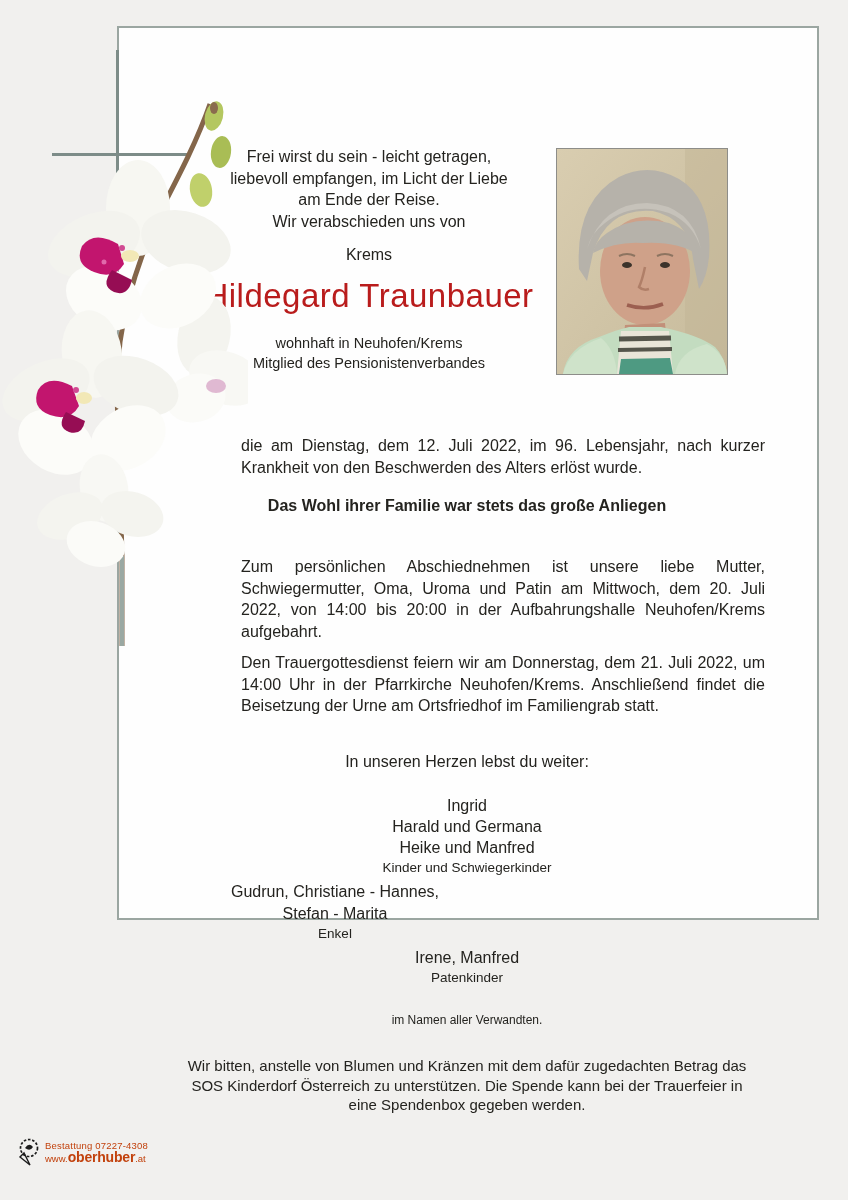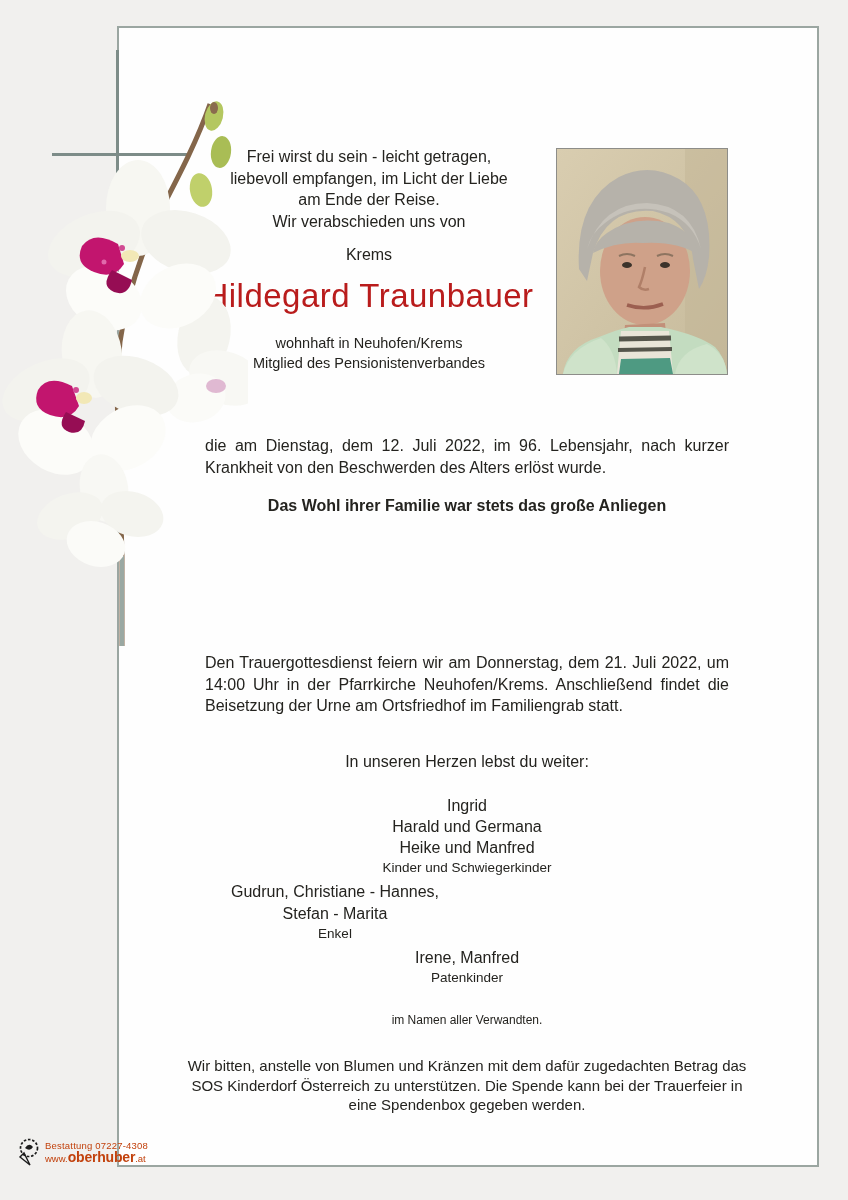--- a/index.html
+++ b/index.html
@@ -1,27 +1,27 @@
 <!DOCTYPE html>
 <html><head>
 <meta charset="utf-8">
 <style>
   html,body{margin:0;padding:0;}
   body{width:848px;height:1200px;overflow:hidden;
        font-family:"Liberation Sans",sans-serif;color:#24231f;}
   .page{position:relative;width:848px;height:1200px;background:#f1f0ee;}
-  .card{position:absolute;left:117px;top:26px;width:702px;height:1141px;
+  .card{position:absolute;left:117px;top:26px;width:702px;height:894px;
         background:#fefefe;border:2px solid #9ba6a1;box-sizing:border-box;z-index:1;}
   .cross-v{position:absolute;left:116px;top:50px;width:3px;height:172px;background:#7d8c88;z-index:2;}
   .cross-h{position:absolute;left:52px;top:153px;width:138px;height:3px;background:#7d8c88;z-index:2;}
   .orchid{position:absolute;left:0;top:86px;width:248px;height:575px;z-index:3;}
   
   .blk{position:absolute;}
   .center{text-align:center;}
-  .justify{text-align:justify;}
+  .justify{text-align:justify;margin-left:36px;}
   .verse{left:84px;top:118px;width:332px;font-size:16px;line-height:21.5px;}
   .frau{left:84px;top:218px;width:332px;font-size:16px;}
   .name{left:44px;top:248px;width:412px;font-size:33px;line-height:40px;letter-spacing:.5px;color:#b91c1c;}
   .residence{left:84px;top:306px;width:332px;font-size:14.5px;line-height:19.5px;}
   .photo-frame{left:437px;top:120px;width:172px;height:227px;border:1px solid #8d8d89;
                box-sizing:border-box;overflow:hidden;background:#d7cbae;}
   .p-body{left:86px;width:524px;font-size:16px;line-height:21.5px;}
   .p1{top:407px;}
   .tribute{left:86px;top:467px;width:524px;font-size:16px;line-height:21.5px;font-weight:700;}
   .p2{top:528px;}
@@ -99,20 +99,21 @@
         <path d="M170 225 Q168 204 150 195 Q122 202 118 225 Z" fill="#cfe3ca"></path>
       </svg>
     </div>
 
     <div class="blk p-body p1 justify">die am Dienstag, dem 12. Juli 2022, im 96. Lebensjahr, nach kurzer Krankheit von den Beschwerden des Alters erlöst wurde.</div>
 
     <div class="blk tribute center">
       <div>Das Wohl ihrer Familie war stets das große Anliegen</div>
     </div>
 
+    <div class="blk p-body p2 justify">Zum persönlichen Abschiednehmen ist unsere liebe Mutter, Schwiegermutter, Oma, Uroma und Patin am Mittwoch, dem 20. Juli 2022, von 14:00 bis 20:00 in der Aufbahrungshalle Neuhofen/Krems aufgebahrt.</div>
 
     <div class="blk p-body p3 justify">Den Trauergottesdienst feiern wir am Donnerstag, dem 21. Juli 2022, um 14:00 Uhr in der Pfarrkirche Neuhofen/Krems. Anschließend findet die Beisetzung der Urne am Ortsfriedhof im Familiengrab statt.</div>
 
     <div class="blk hearts center">In unseren Herzen lebst du weiter:</div>
 
     <div class="blk children center">
       <div>Ingrid</div>
       <div>Harald und Germana</div>
       <div>Heike und Manfred</div>
       <div class="sublabel">Kinder und Schwiegerkinder</div>

